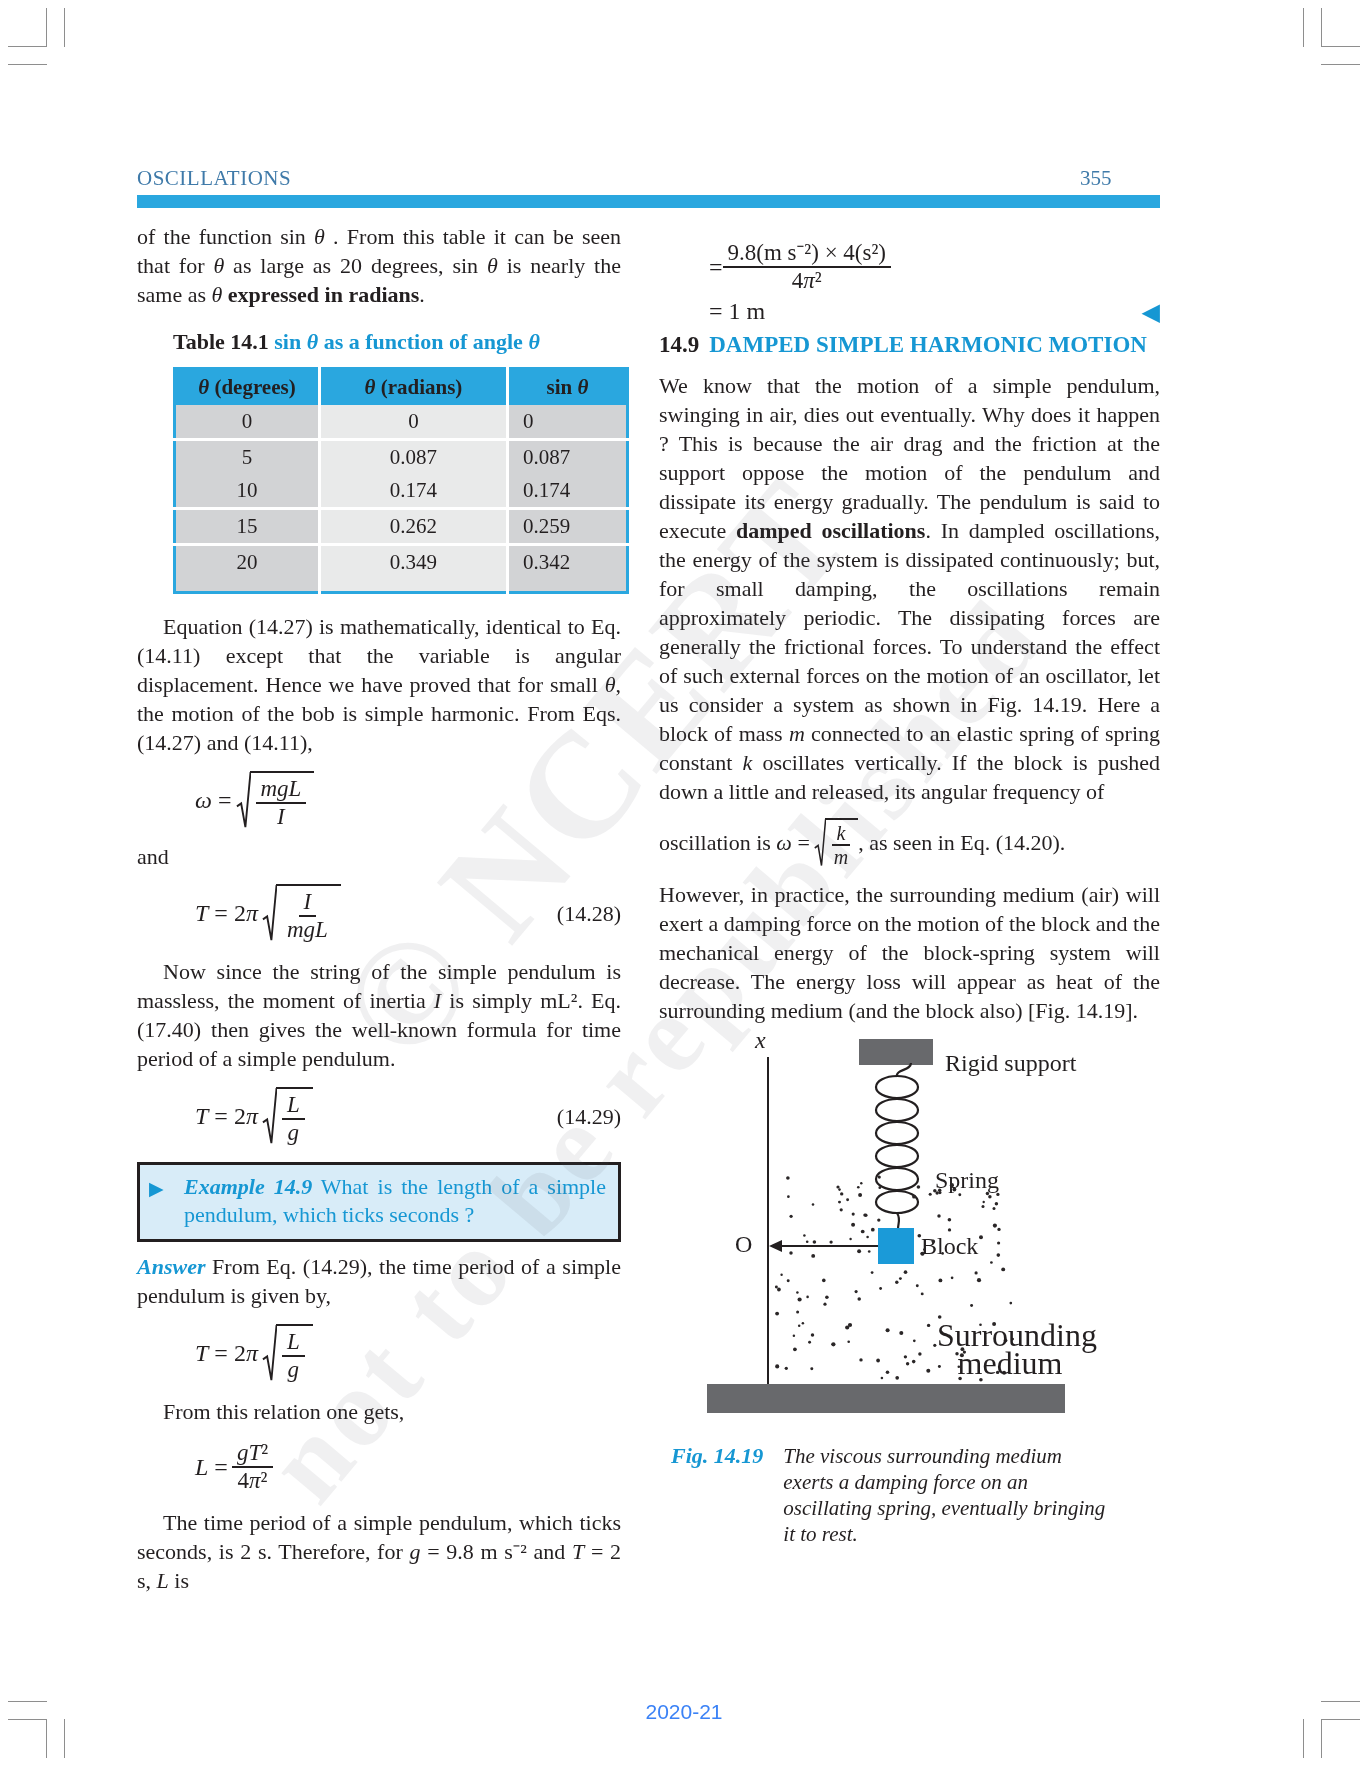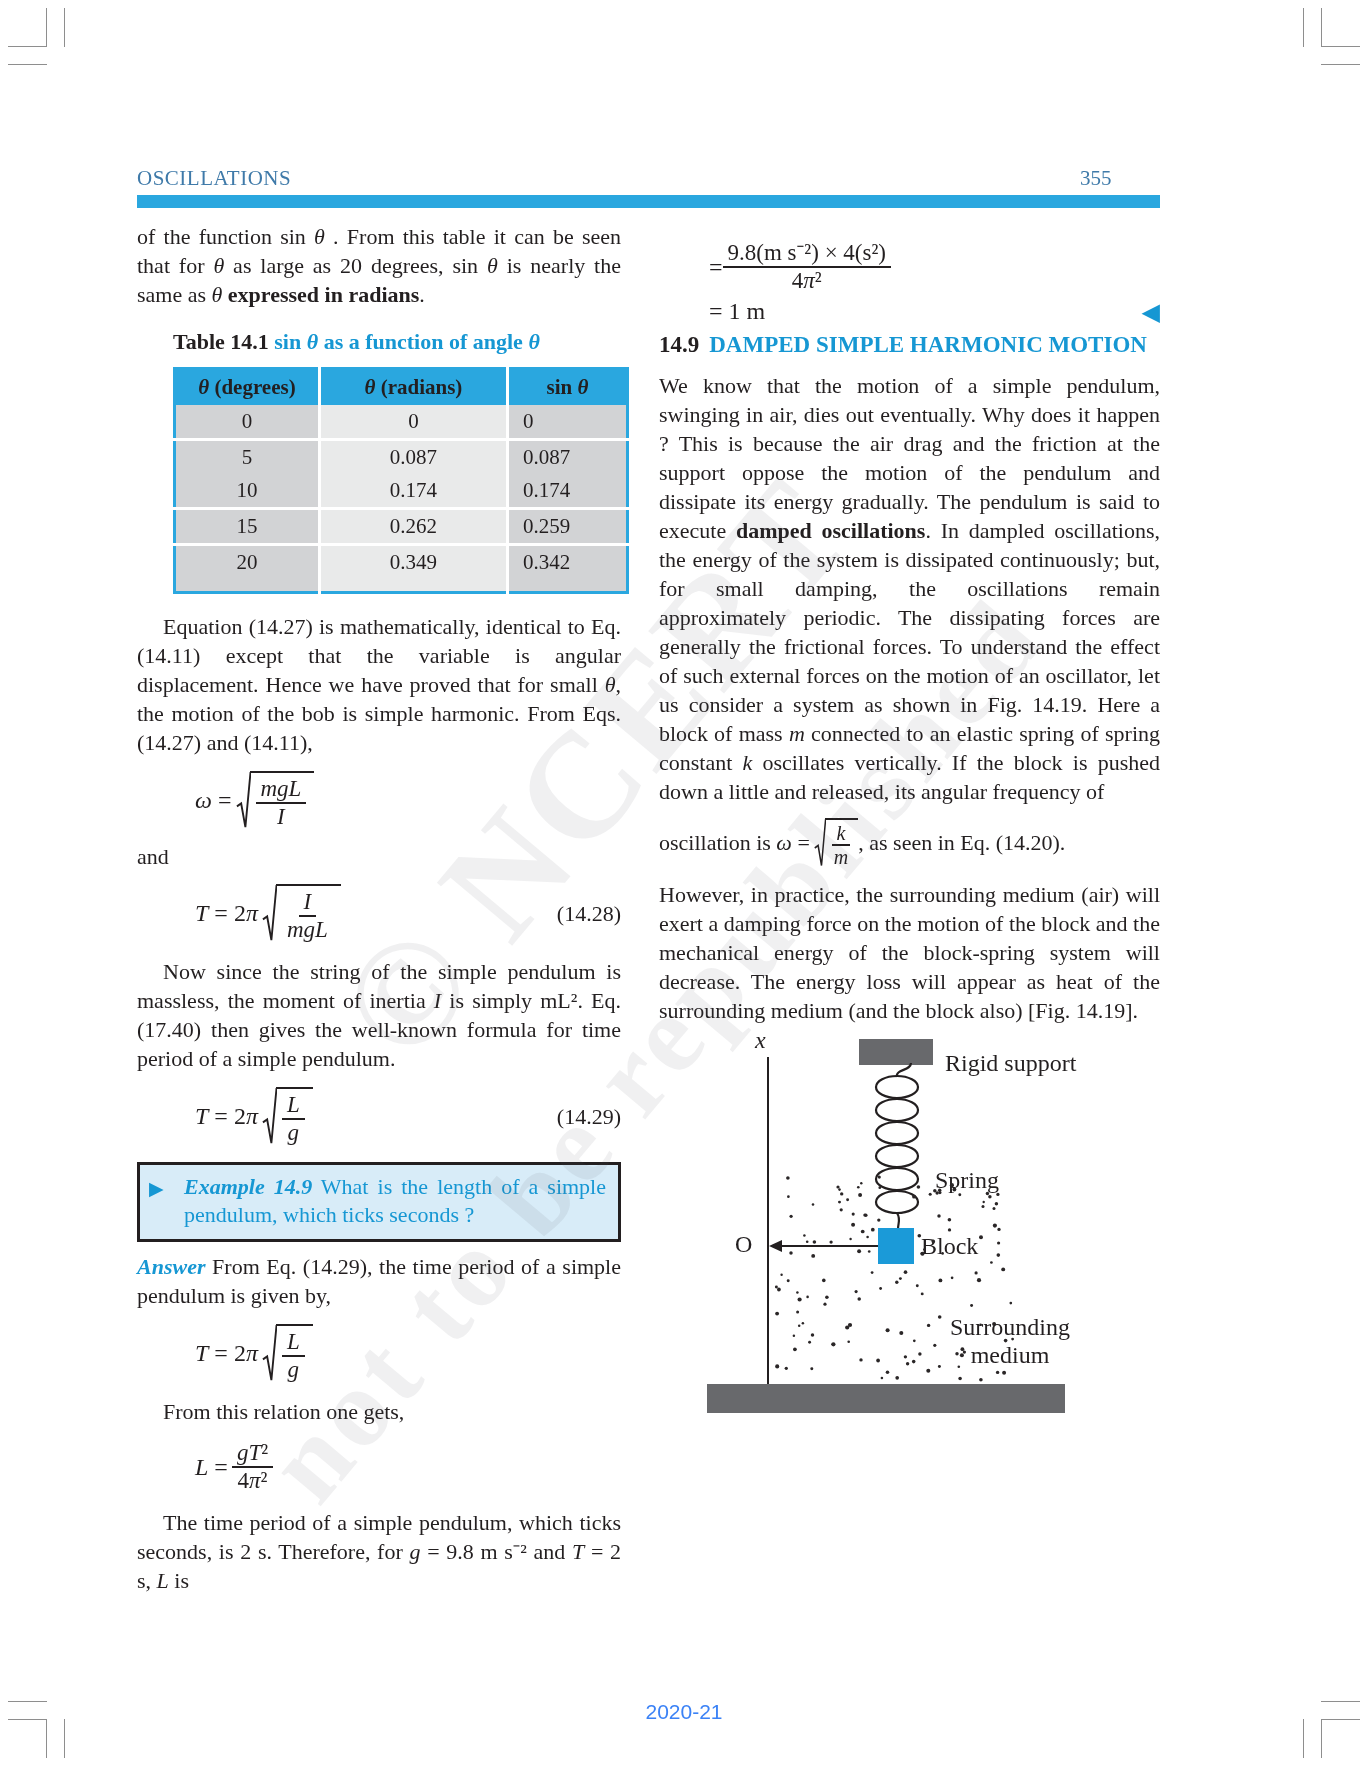--- a/index.html
+++ b/index.html
@@ -92,22 +92,22 @@
   .vaxis{position:absolute;left:108px;top:24px;width:2px;height:328px;background:var(--ink)}
   .support{position:absolute;left:200px;top:6px;width:74px;height:26px;background:var(--gray)}
   .ground{position:absolute;left:48px;top:351px;width:358px;height:29px;background:var(--gray)}
   .block{position:absolute;left:219px;top:195px;width:36px;height:36px;background:#1b9ad8}
   .springsvg{position:absolute;left:212px;top:30px}
   .springsvg path,.springsvg ellipse{stroke:var(--ink);stroke-width:2.2;fill:none}
   .oarrow{position:absolute;left:112px;top:212px;width:107px;border-top:2.2px solid var(--ink)}
   .oarrow::before{content:"";position:absolute;left:-2px;top:-7px;border-top:6px solid transparent;
                   border-bottom:6px solid transparent;border-right:13px solid var(--ink)}
   .dots{position:absolute;left:0;top:0}
-  .medlabel{position:absolute;left:278px;top:280px;width:146px;text-align:center;
-            font-size:24px;line-height:28px}
+  .medlabel{position:absolute;left:278px;top:288px;width:146px;text-align:center;
+            font-size:32px;line-height:28px}
 
   
   .cap{display:flex;gap:20px;margin-top:22px;padding-left:12px}
   .captag{color:var(--blue);font-weight:bold;font-style:italic;font-size:22px;white-space:nowrap}
   .captext{font-style:italic;font-size:21px;line-height:26px;width:330px}
 
   
   .footer{position:absolute;left:0;top:1700px;width:1368px;text-align:center;
           font-family:"Liberation Sans",sans-serif;font-size:21px;color:#3b82f6}
 </style>
@@ -492,16 +492,20 @@
           <circle cx="263.5" cy="220.8" r="1.97" fill="#2a2627"></circle>
         </svg>
       <div class="medlabel">
         <div>Surrounding</div>
         <div>medium</div>
       </div>
 
       <div class="ground"></div>
     </div>
 
+    <div class="cap">
+      <span class="captag">Fig. 14.19</span>
+      <span class="captext">The viscous surrounding medium exerts a damping force on an oscillating spring, eventually bringing it to rest.</span>
+    </div>
   </div>
 
   <div class="footer">2020-21</div>
 </div>
 
 </body></html>

